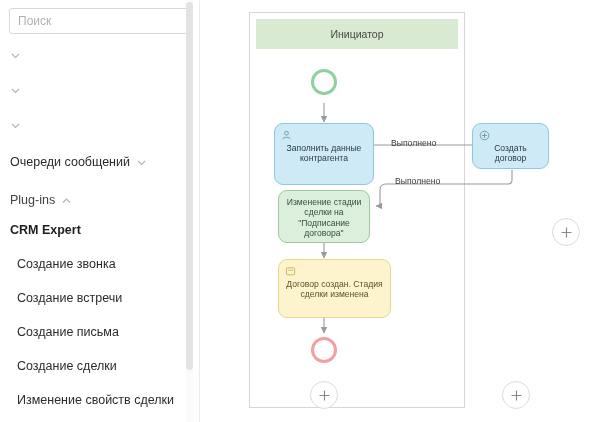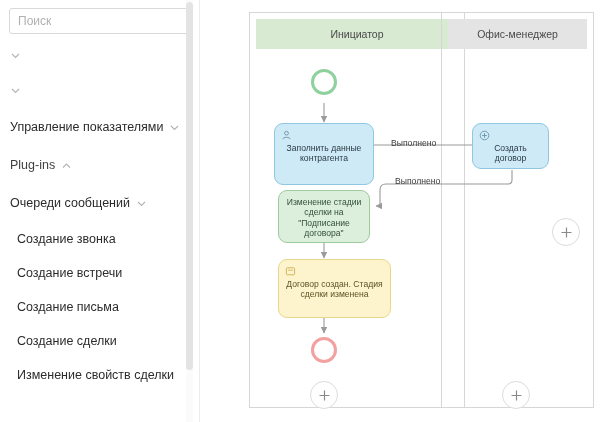--- a/index.html
+++ b/index.html
@@ -158,46 +158,46 @@
 
       <div class="sec-row">
         <span class="chev">
           <svg width="11" height="11" viewBox="0 0 11 11">
               <path d="M2 4 L5.5 7.5 L9 4" fill="none" stroke="#b3b3b3" stroke-width="1.1"></path>
             </svg>
         </span>
       </div>
 
       <div class="sec-row">
-        <span>Управление показателями</span>
+        <span class="chev">
+          <svg width="11" height="11" viewBox="0 0 11 11">
+              <path d="M2 4 L5.5 7.5 L9 4" fill="none" stroke="#b3b3b3" stroke-width="1.1"></path>
+            </svg>
+        </span>
+      </div>
+
+      <div class="sec-row">
+        <span>Очереди сообщений</span>
         <span class="chev">
           <svg width="11" height="11" viewBox="0 0 11 11">
               <path d="M2 4 L5.5 7.5 L9 4" fill="none" stroke="#b3b3b3" stroke-width="1.1"></path>
             </svg>
         </span>
       </div>
 
       <div class="sec-row plugins-row">
         <span>Plug-ins</span>
         <span class="chev">
           <svg width="11" height="11" viewBox="0 0 11 11">
               <path d="M2 7.5 L5.5 4 L9 7.5" fill="none" stroke="#b3b3b3" stroke-width="1.1"></path>
             </svg>
         </span>
       </div>
 
-      <div class="sec-row">
-        <span>Очереди сообщений</span>
-        <span class="chev">
-          <svg width="11" height="11" viewBox="0 0 11 11">
-              <path d="M2 4 L5.5 7.5 L9 4" fill="none" stroke="#b3b3b3" stroke-width="1.1"></path>
-            </svg>
-        </span>
-      </div>
-
+      <div class="crm-title">CRM Expert</div>
 
       <div class="leaf-row">Создание звонка</div>
       <div class="leaf-row">Создание встречи</div>
       <div class="leaf-row">Создание письма</div>
       <div class="leaf-row">Создание сделки</div>
       <div class="leaf-row">Изменение свойств сделки</div>
     </div>
 
     <div id="sb-track"></div>
     <div id="sb-thumb"></div>
@@ -205,25 +205,20 @@
   </div>
 
   <div id="canvas">
 
     <div class="lane" style="left:24px;top:12px;width:216px;height:396px;margin-left:25px;">
       <div class="lane-head green">
         <span>Инициатор</span>
       </div>
     </div>
 
-    <div class="lane" style="left:241px;top:12px;width:153px;height:396px;">
-      <div class="lane-head grey">
-        <span>Офис-менеджер</span>
-      </div>
-    </div>
 
     <div class="conn" style="left:0;top:0;">
       <svg width="409" height="422">
         <defs>
           <marker id="ah" markerWidth="7" markerHeight="7" refX="5.6" refY="3" orient="auto">
             <path d="M0,0 L6,3 L0,6 z" fill="#9a9a9a"></path>
           </marker>
         </defs>
         <path d="M124,103 L124,122" fill="none" stroke="#9a9a9a" stroke-width="1.1" marker-end="url(#ah)"></path>
 

